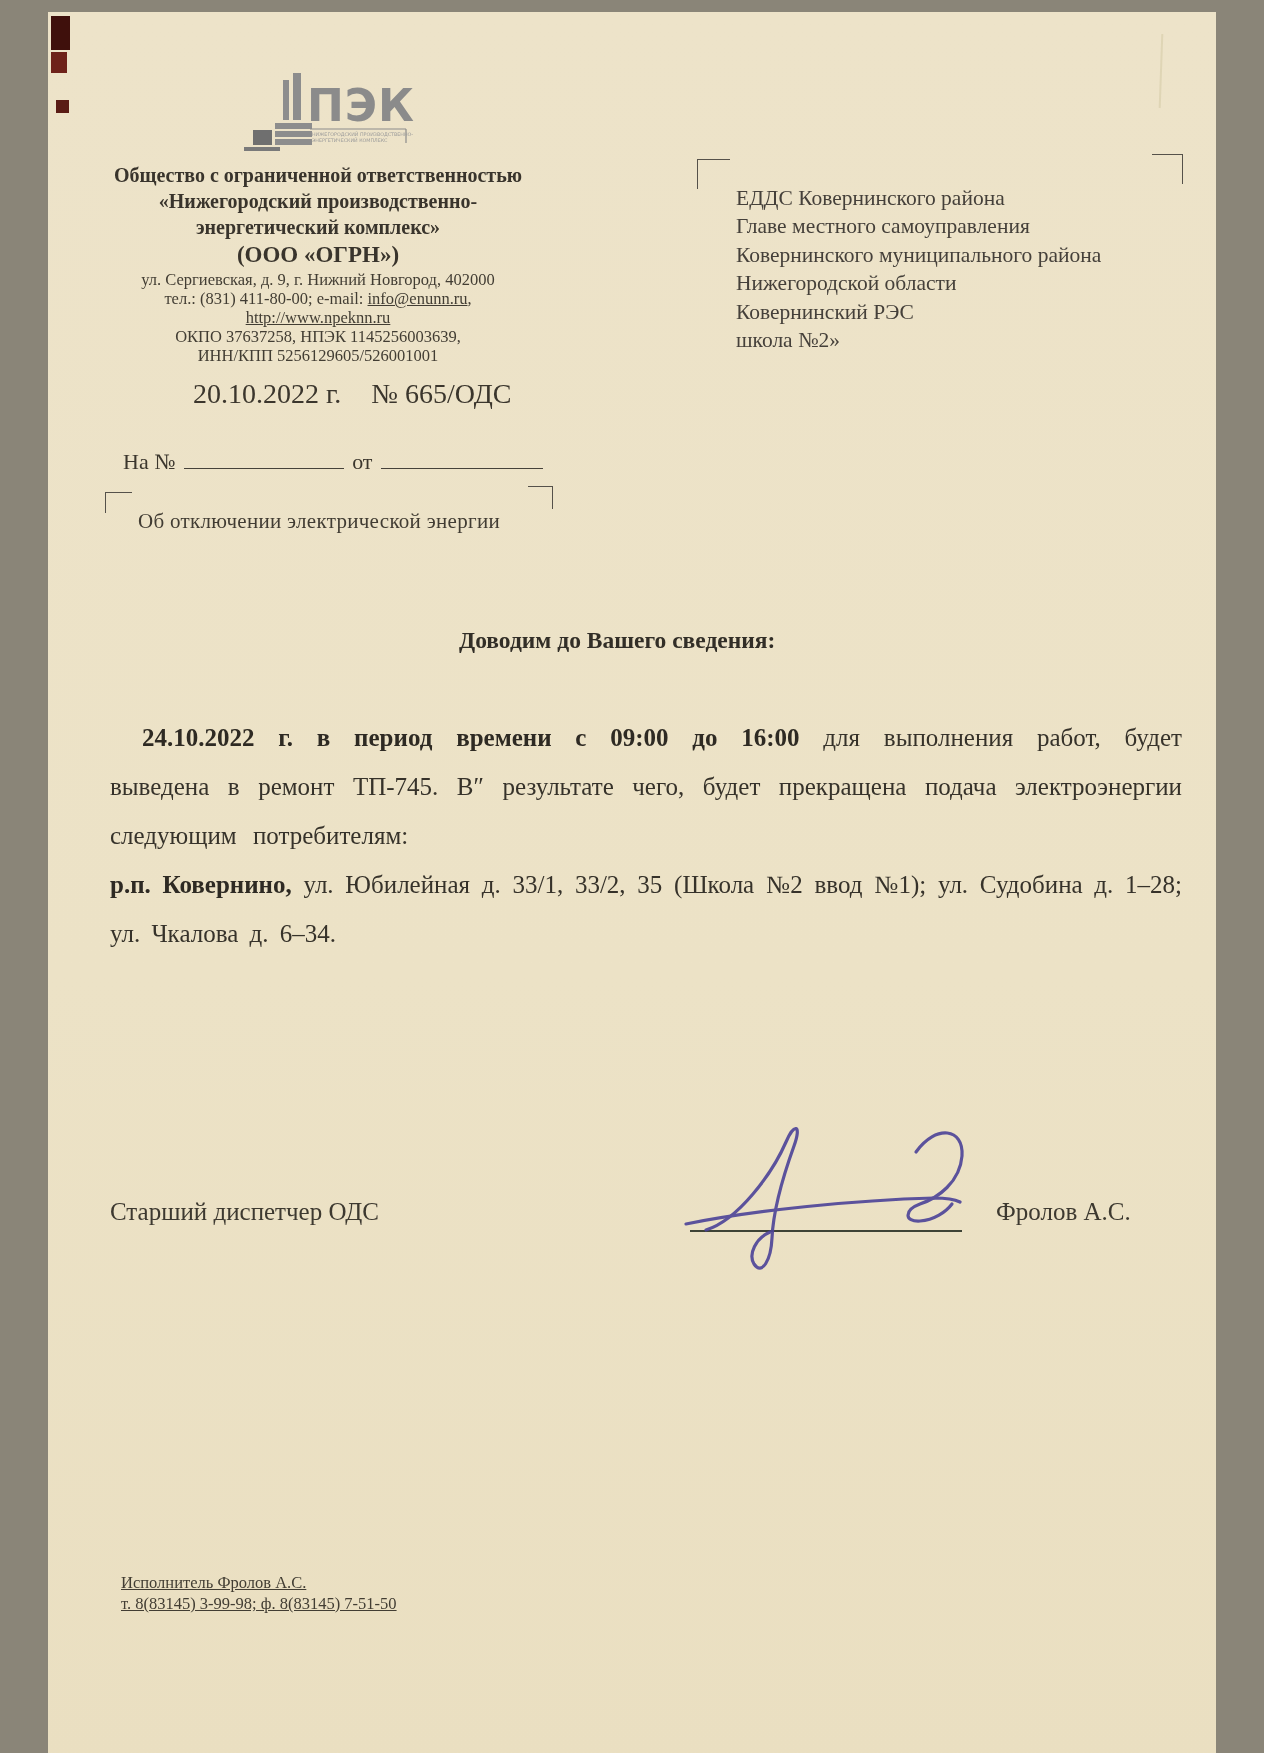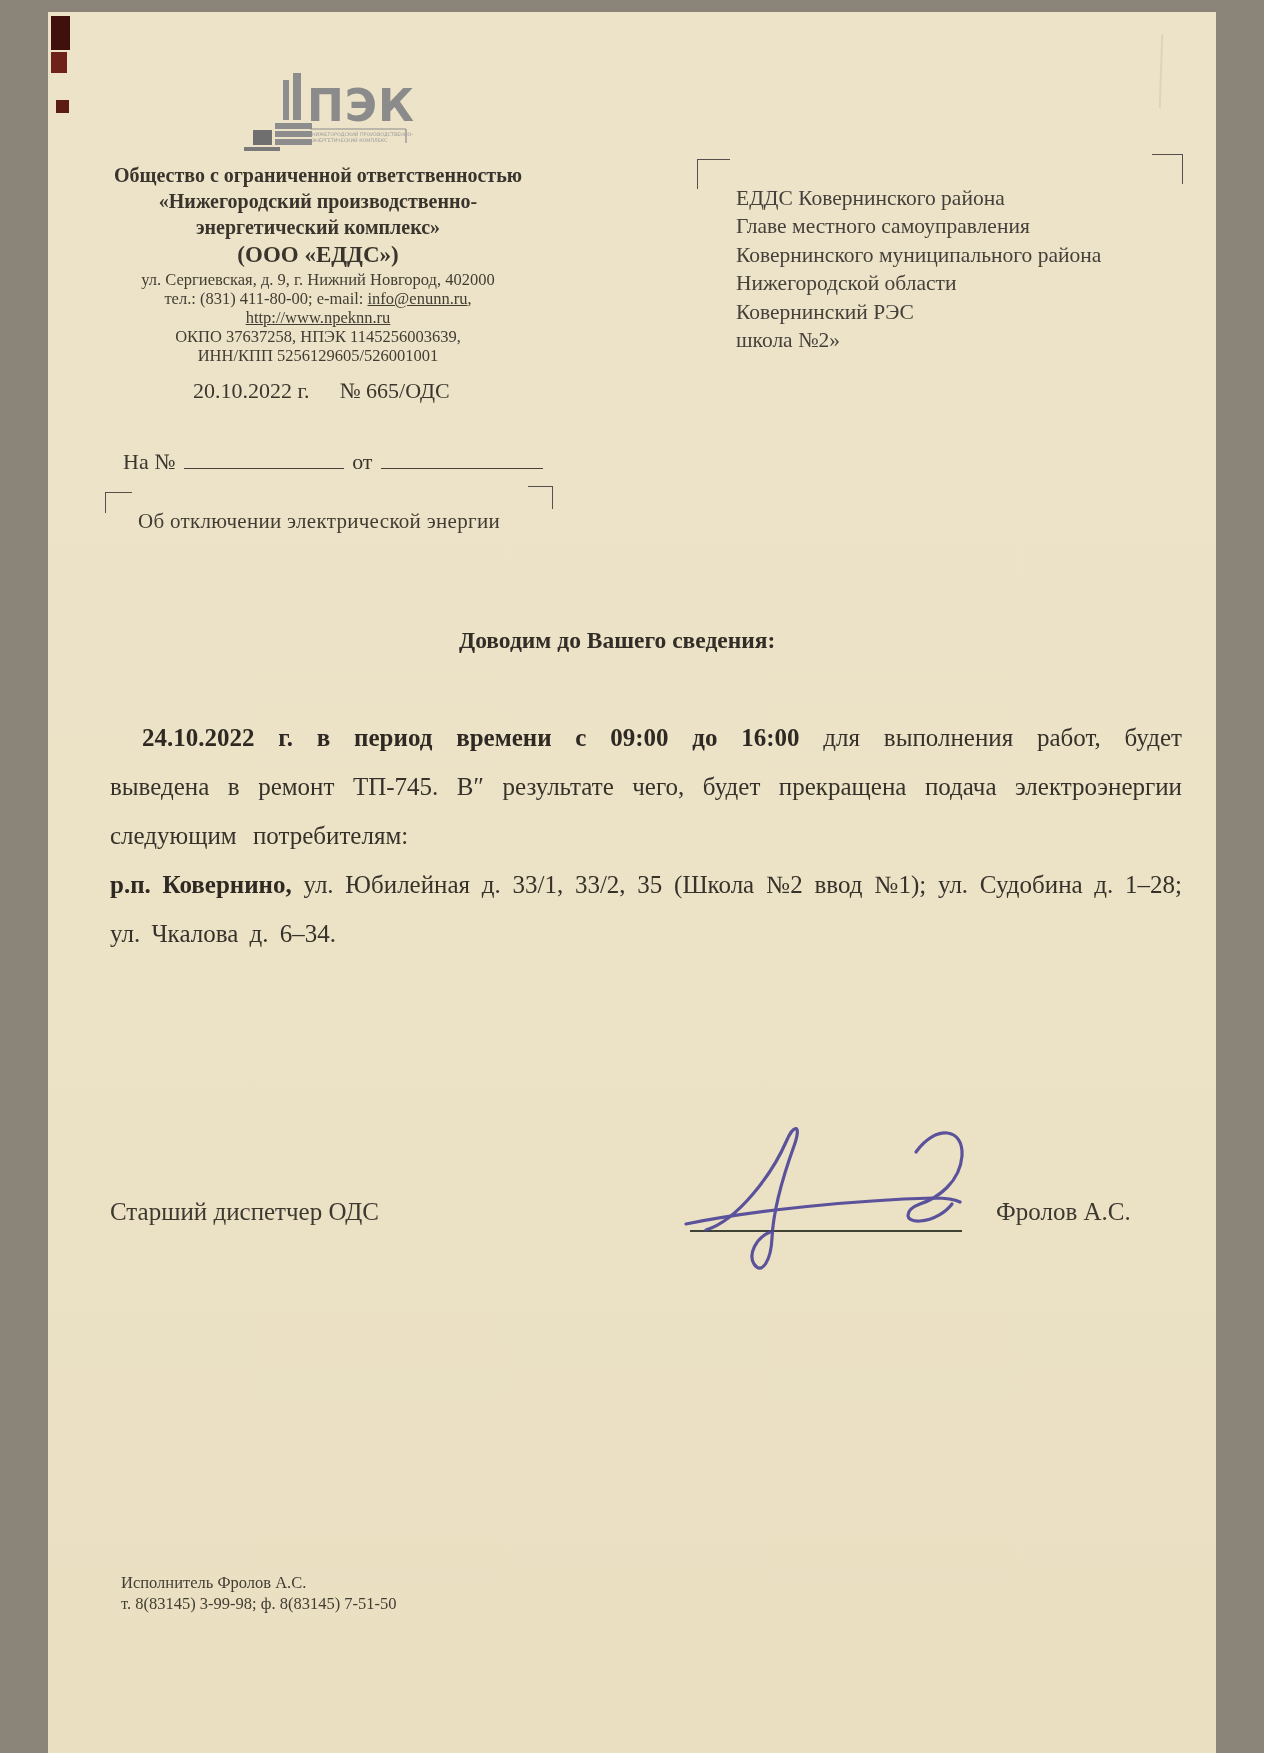--- a/index.html
+++ b/index.html
@@ -22,21 +22,21 @@
   .edge-curve-svg{position:absolute;}
   
   .logo-svg{position:absolute;left:196px;top:58px;}
   
   .sender{position:absolute;left:55px;top:150px;width:430px;text-align:center;}
   .sender .org{font-weight:bold;font-size:20px;line-height:26px;color:#39342c;}
   .sender .org-abbr{font-weight:bold;font-size:23px;line-height:30px;color:#39342c;}
   .sender .small{font-size:16.5px;line-height:19px;color:#423d33;}
   .u{text-decoration:underline;}
   
-  .dateline{position:absolute;left:145px;top:366px;font-size:22px;display:flex;gap:30px;color:#3b362d;}
+  .dateline{position:absolute;left:145px;top:366px;font-size:28px;display:flex;gap:30px;color:#3b362d;}
   .naline{position:absolute;left:75px;top:437px;font-size:22px;color:#3b362d;white-space:nowrap;}
   .blank{display:inline-block;border-bottom:1.6px solid #46423a;height:18px;vertical-align:baseline;margin:0 3px;}
   .blank1{width:160px;}
   .blank2{width:162px;}
   
   .corner{position:absolute;}
   .c-tl{border-top:1.6px solid #55514a;border-left:1.6px solid #55514a;}
   .c-tr{border-top:1.6px solid #55514a;border-right:1.6px solid #55514a;}
   .corner-addr-l{left:649px;top:147px;width:32px;height:29px;}
   .corner-addr-r{left:1104px;top:142px;width:30px;height:29px;}
@@ -51,21 +51,21 @@
   .body-p{position:absolute;left:62px;width:1072px;font-size:25px;line-height:49px;text-align:justify;color:#36322a;}
   .p1{top:676px;text-indent:32px;word-spacing:10px;}
   .p2{top:823px;word-spacing:5px;}
   .body-p b{color:#2e2a23;}
   
   .sig-label{position:absolute;left:62px;top:1186px;font-size:25px;color:#3d3930;}
   .sig-name{position:absolute;left:948px;top:1186px;font-size:25px;color:#3d3930;}
   .sig-svg{position:absolute;left:628px;top:1100px;}
   .sig-underline{position:absolute;left:642px;top:1218px;width:272px;height:2px;background:#3e4336;}
   
-  .footer{position:absolute;left:73px;top:1560px;font-size:16.5px;line-height:21px;color:#423d33;}
+  .footer{position:absolute;left:73px;top:1560px;font-size:16.5px;line-height:21px;color:#423d33;text-decoration:underline;}
 </style>
 </head>
 <body>
 
 <div class="page">
 
   <div class="mark mark-tl-1"></div>
   <div class="mark mark-tl-2"></div>
   <div class="mark mark-tl-3"></div>
   <div class="mark fold-line"></div>
@@ -91,21 +91,21 @@
     <line x1="66" y1="59" x2="162" y2="59" stroke="#8b8b8b" stroke-width="1.2"></line>
     <line x1="162" y1="59" x2="162" y2="73" stroke="#8b8b8b" stroke-width="1.2"></line>
     <text x="68" y="65.5" font-family="'DejaVu Sans',sans-serif" font-size="4.8" fill="#9a9a9a">НИЖЕГОРОДСКИЙ ПРОИЗВОДСТВЕННО-</text>
     <text x="68" y="72" font-family="'DejaVu Sans',sans-serif" font-size="4.8" fill="#9a9a9a">ЭНЕРГЕТИЧЕСКИЙ КОМПЛЕКС</text>
   </svg>
 
   <div class="sender">
     <div class="org">Общество с ограниченной ответственностью</div>
     <div class="org">«Нижегородский производственно-</div>
     <div class="org">энергетический комплекс»</div>
-    <div class="org-abbr">(ООО «ЕДДС»)</div>
+    <div class="org-abbr">(ООО «ОГРН»)</div>
     <div class="small">ул. Сергиевская, д. 9, г. Нижний  Новгород, 402000</div>
     <div class="small">
       <span>тел.: (831) 411-80-00; e-mail: </span><span class="u">info@enunn.ru</span><span>,</span>
     </div>
     <div class="small"><span class="u">http://www.npeknn.ru</span></div>
     <div class="small">ОКПО 37637258, НПЭК 1145256003639,</div>
     <div class="small">ИНН/КПП 5256129605/526001001</div>
   </div>
 
   <div class="dateline">

